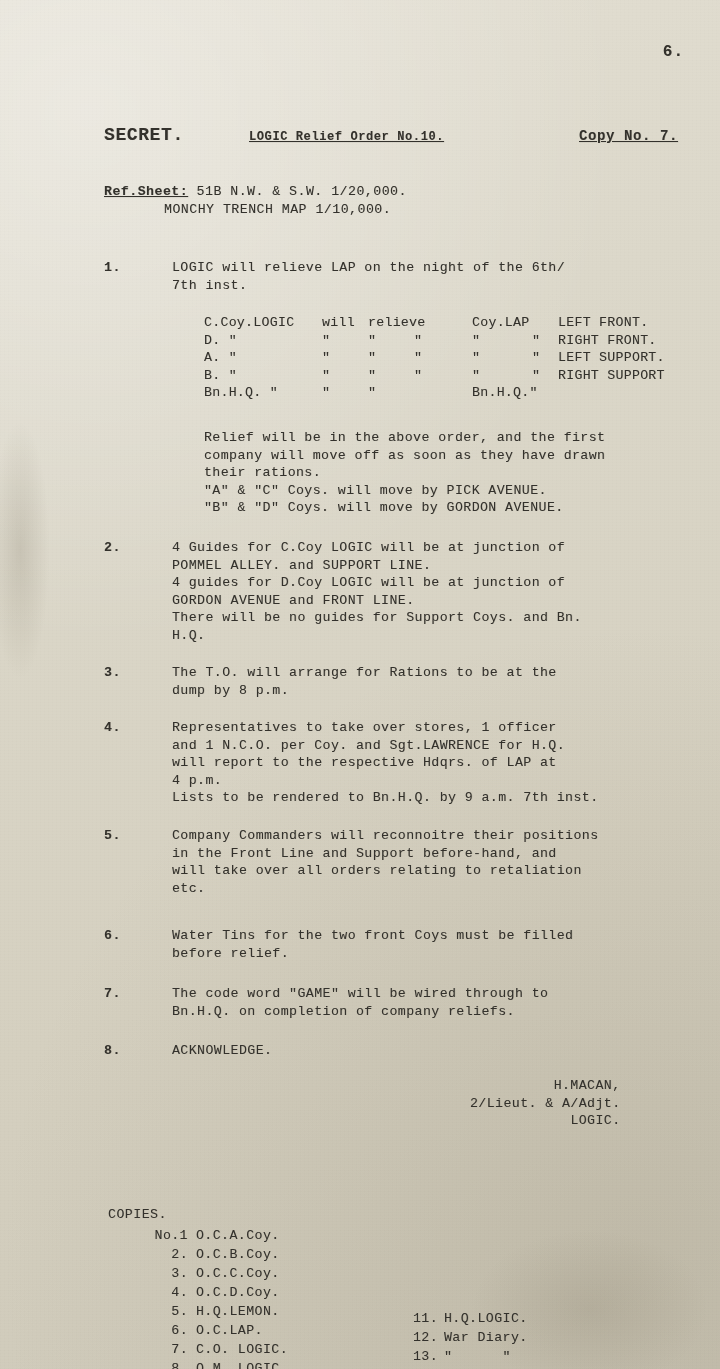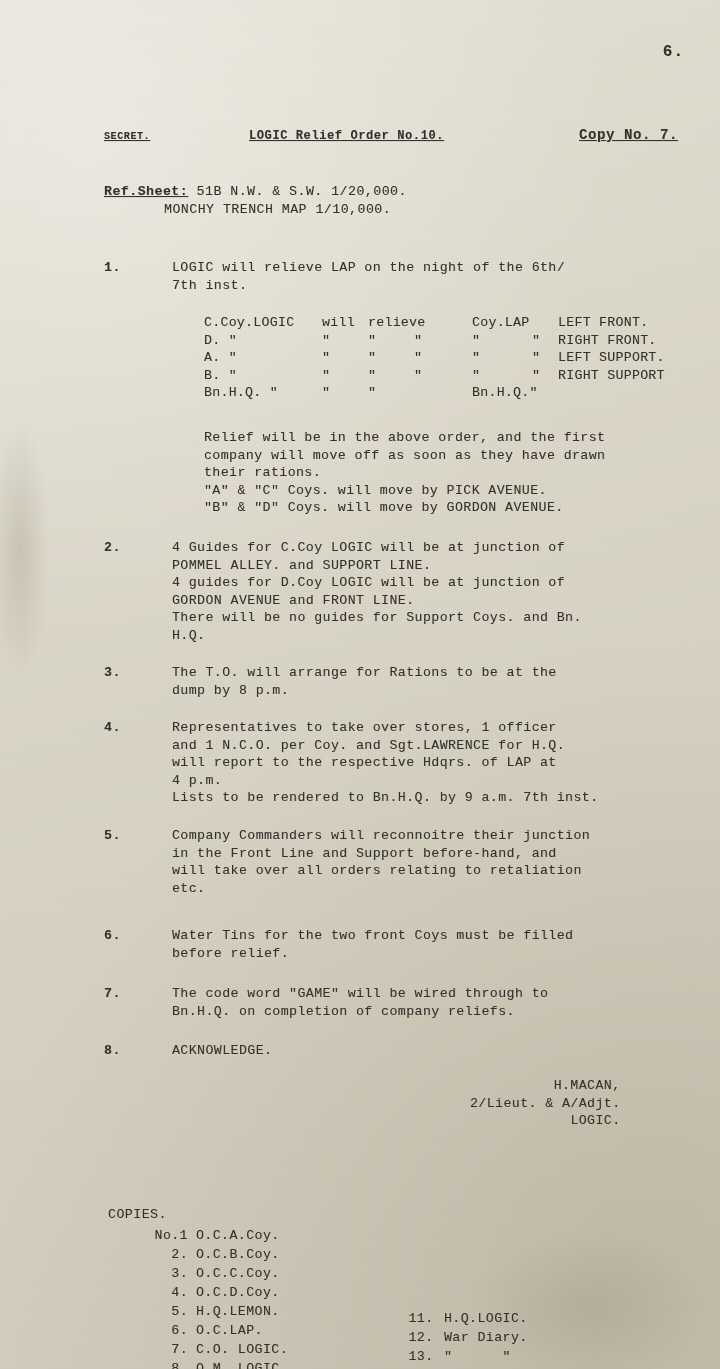--- a/index.html
+++ b/index.html
@@ -68,23 +68,22 @@
   .header-row {
     position: absolute;
     top: 127px;
     left: 104px;
     right: 30px;
     display: flex;
     align-items: baseline;
   }
   .header-row .h-secret {
     width: 145px;
-    font-size: 10px;
-    font-weight: bold;
-    text-decoration: underline;
+    font-size: 18px;
+    font-weight: bold;
     letter-spacing: 0.6px;
   }
   .header-row .h-title {
     width: 330px;
     font-size: 12px;
     font-weight: bold;
     text-decoration: underline;
     letter-spacing: 0.6px;
   }
   .header-row .h-copy {
@@ -197,21 +196,21 @@
     flex: 0 0 52px;
     text-align: right;
     padding-right: 8px;
   }
   .copies-row .v {
     flex: 1 1 auto;
   }
   .copies-col-right .copies-row .k {
     width: 34px;
     flex: 0 0 34px;
-    text-align: center;
+    text-align: right;
     padding-right: 6px;
   }
 </style>
 </head>
 <body>
 
 <div class="page">
   <div class="grain"></div>
   <div class="smudge-a"></div>
   <div class="smudge-b"></div>
@@ -325,21 +324,21 @@
         <div class="ln">and 1 N.C.O. per Coy. and Sgt.LAWRENCE for H.Q.</div>
         <div class="ln">will report to the respective Hdqrs. of LAP at</div>
         <div class="ln">4 p.m.</div>
         <div class="ln">Lists to be rendered to Bn.H.Q. by 9 a.m. 7th inst.</div>
       </div>
     </div>
 
     <div class="para" style="top:827px;">
       <div class="num">5.</div>
       <div class="body">
-        <div class="ln">Company Commanders will reconnoitre their junction</div>
+        <div class="ln">Company Commanders will reconnoitre their positions</div>
         <div class="ln">in the Front Line and Support before-hand, and</div>
         <div class="ln">will take over all orders relating to retaliation</div>
         <div class="ln">etc.</div>
       </div>
     </div>
 
     <div class="para" style="top:927px;">
       <div class="num">6.</div>
       <div class="body">
         <div class="ln">Water Tins for the two front Coys must be filled</div>

